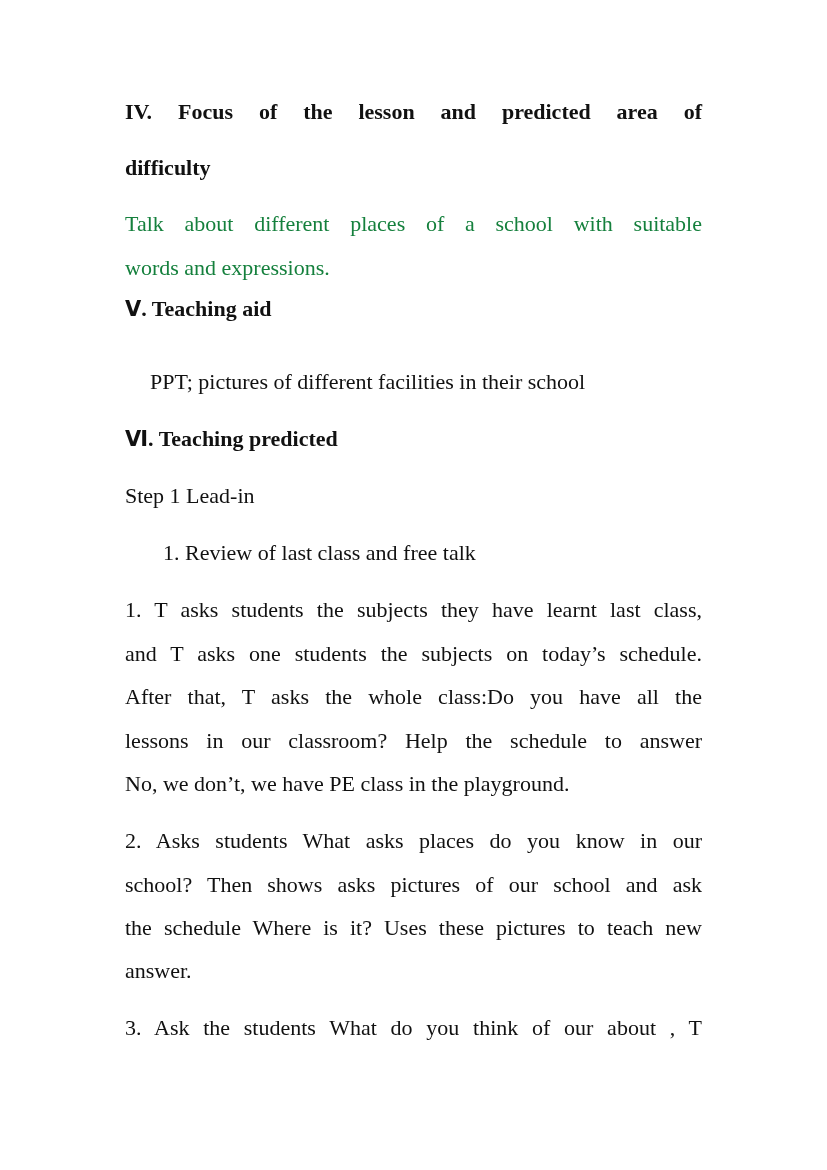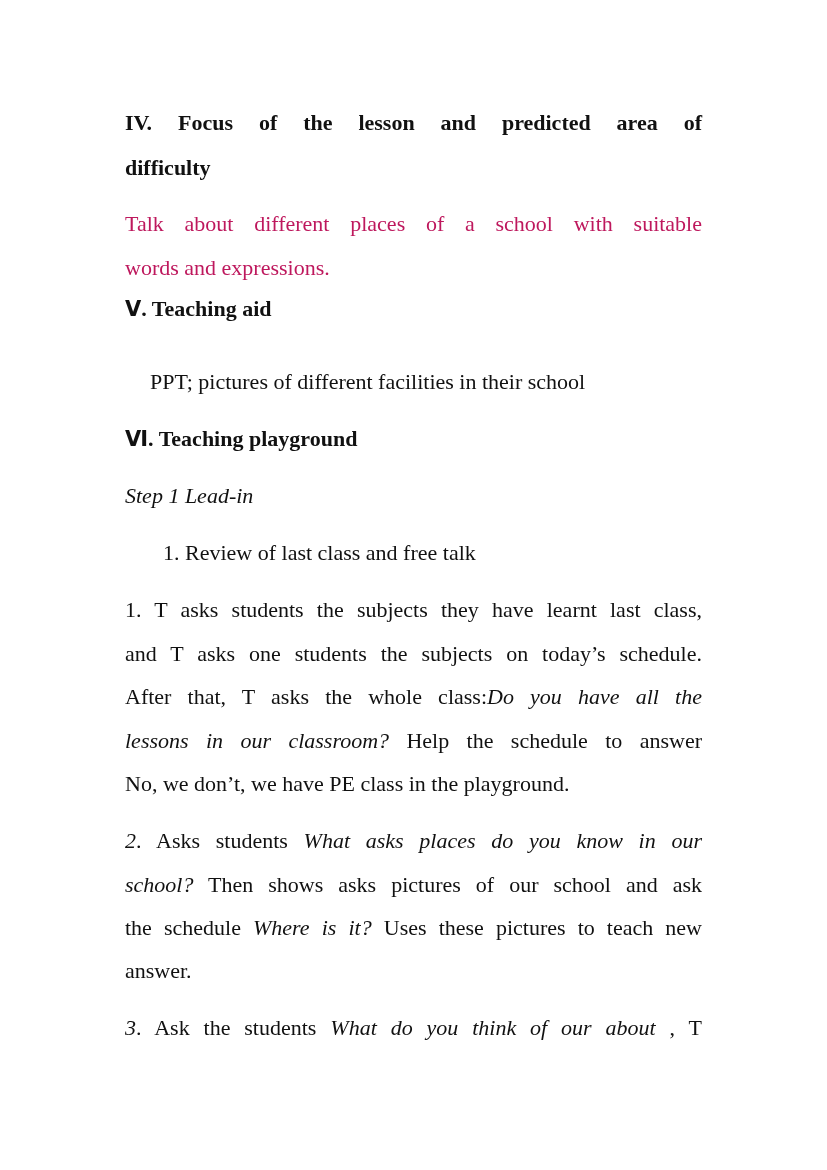--- a/index.html
+++ b/index.html
@@ -2,41 +2,41 @@
 <html><head>
 <meta charset="utf-8">
 <style>
   html, body { margin: 0; padding: 0; background: #ffffff; }
   body { width: 827px; height: 1170px; position: relative; overflow: hidden;
          font-family: "Liberation Serif", "DejaVu Serif", serif; color: #111111; }
   .page { position: absolute; left: 125px; top: 0; width: 577px; }
   .line { position: absolute; left: 0; white-space: nowrap; font-size: 22px; line-height: 26px; }
   .just { width: 577px; text-align: justify; text-align-last: justify; white-space: normal; }
   .h { font-weight: bold; }
-  .gray { color: #be185d; }
+  .gray { color: #15803d; }
   .roman { font-family: "DejaVu Sans", "Liberation Sans", sans-serif; font-weight: bold; font-size: 21px; }
-  .it { font-style: italic; }
+  .it { }
 </style>
 </head>
 <body>
 
 <div class="page">
 
-  <div class="line just h" style="top:110px">IV. Focus of the lesson and predicted area of</div>
+  <div class="line just h" style="top:99px">IV. Focus of the lesson and predicted area of</div>
   <div class="line h" style="top:155px">difficulty</div>
   <div class="line just gray" style="top:211px">Talk about different places of a school with suitable</div>
   <div class="line gray" style="top:255px">words and expressions.</div>
 
   <div class="line h" style="top:296px">
     <span class="roman">Ⅴ</span><span>. Teaching aid</span>
   </div>
   <div class="line" style="top:369px; left:25px">PPT; pictures of different facilities in their school</div>
 
   <div class="line h" style="top:426px">
-    <span class="roman">Ⅵ</span><span>. Teaching playground</span>
+    <span class="roman">Ⅵ</span><span>. Teaching predicted</span>
   </div>
 
   <div class="line it" style="top:483px">Step 1 Lead-in</div>
   <div class="line" style="top:540px; left:38px">1. Review of last class and free talk</div>
 
   <div class="line just" style="top:597px">1. T asks students the subjects they have learnt last class,</div>
   <div class="line just" style="top:641px">and T asks one students the subjects on today’s schedule.</div>
   <div class="line just" style="top:684px">
     <span>After that, T asks the whole class:</span><span class="it">Do you have all the</span>
   </div>

